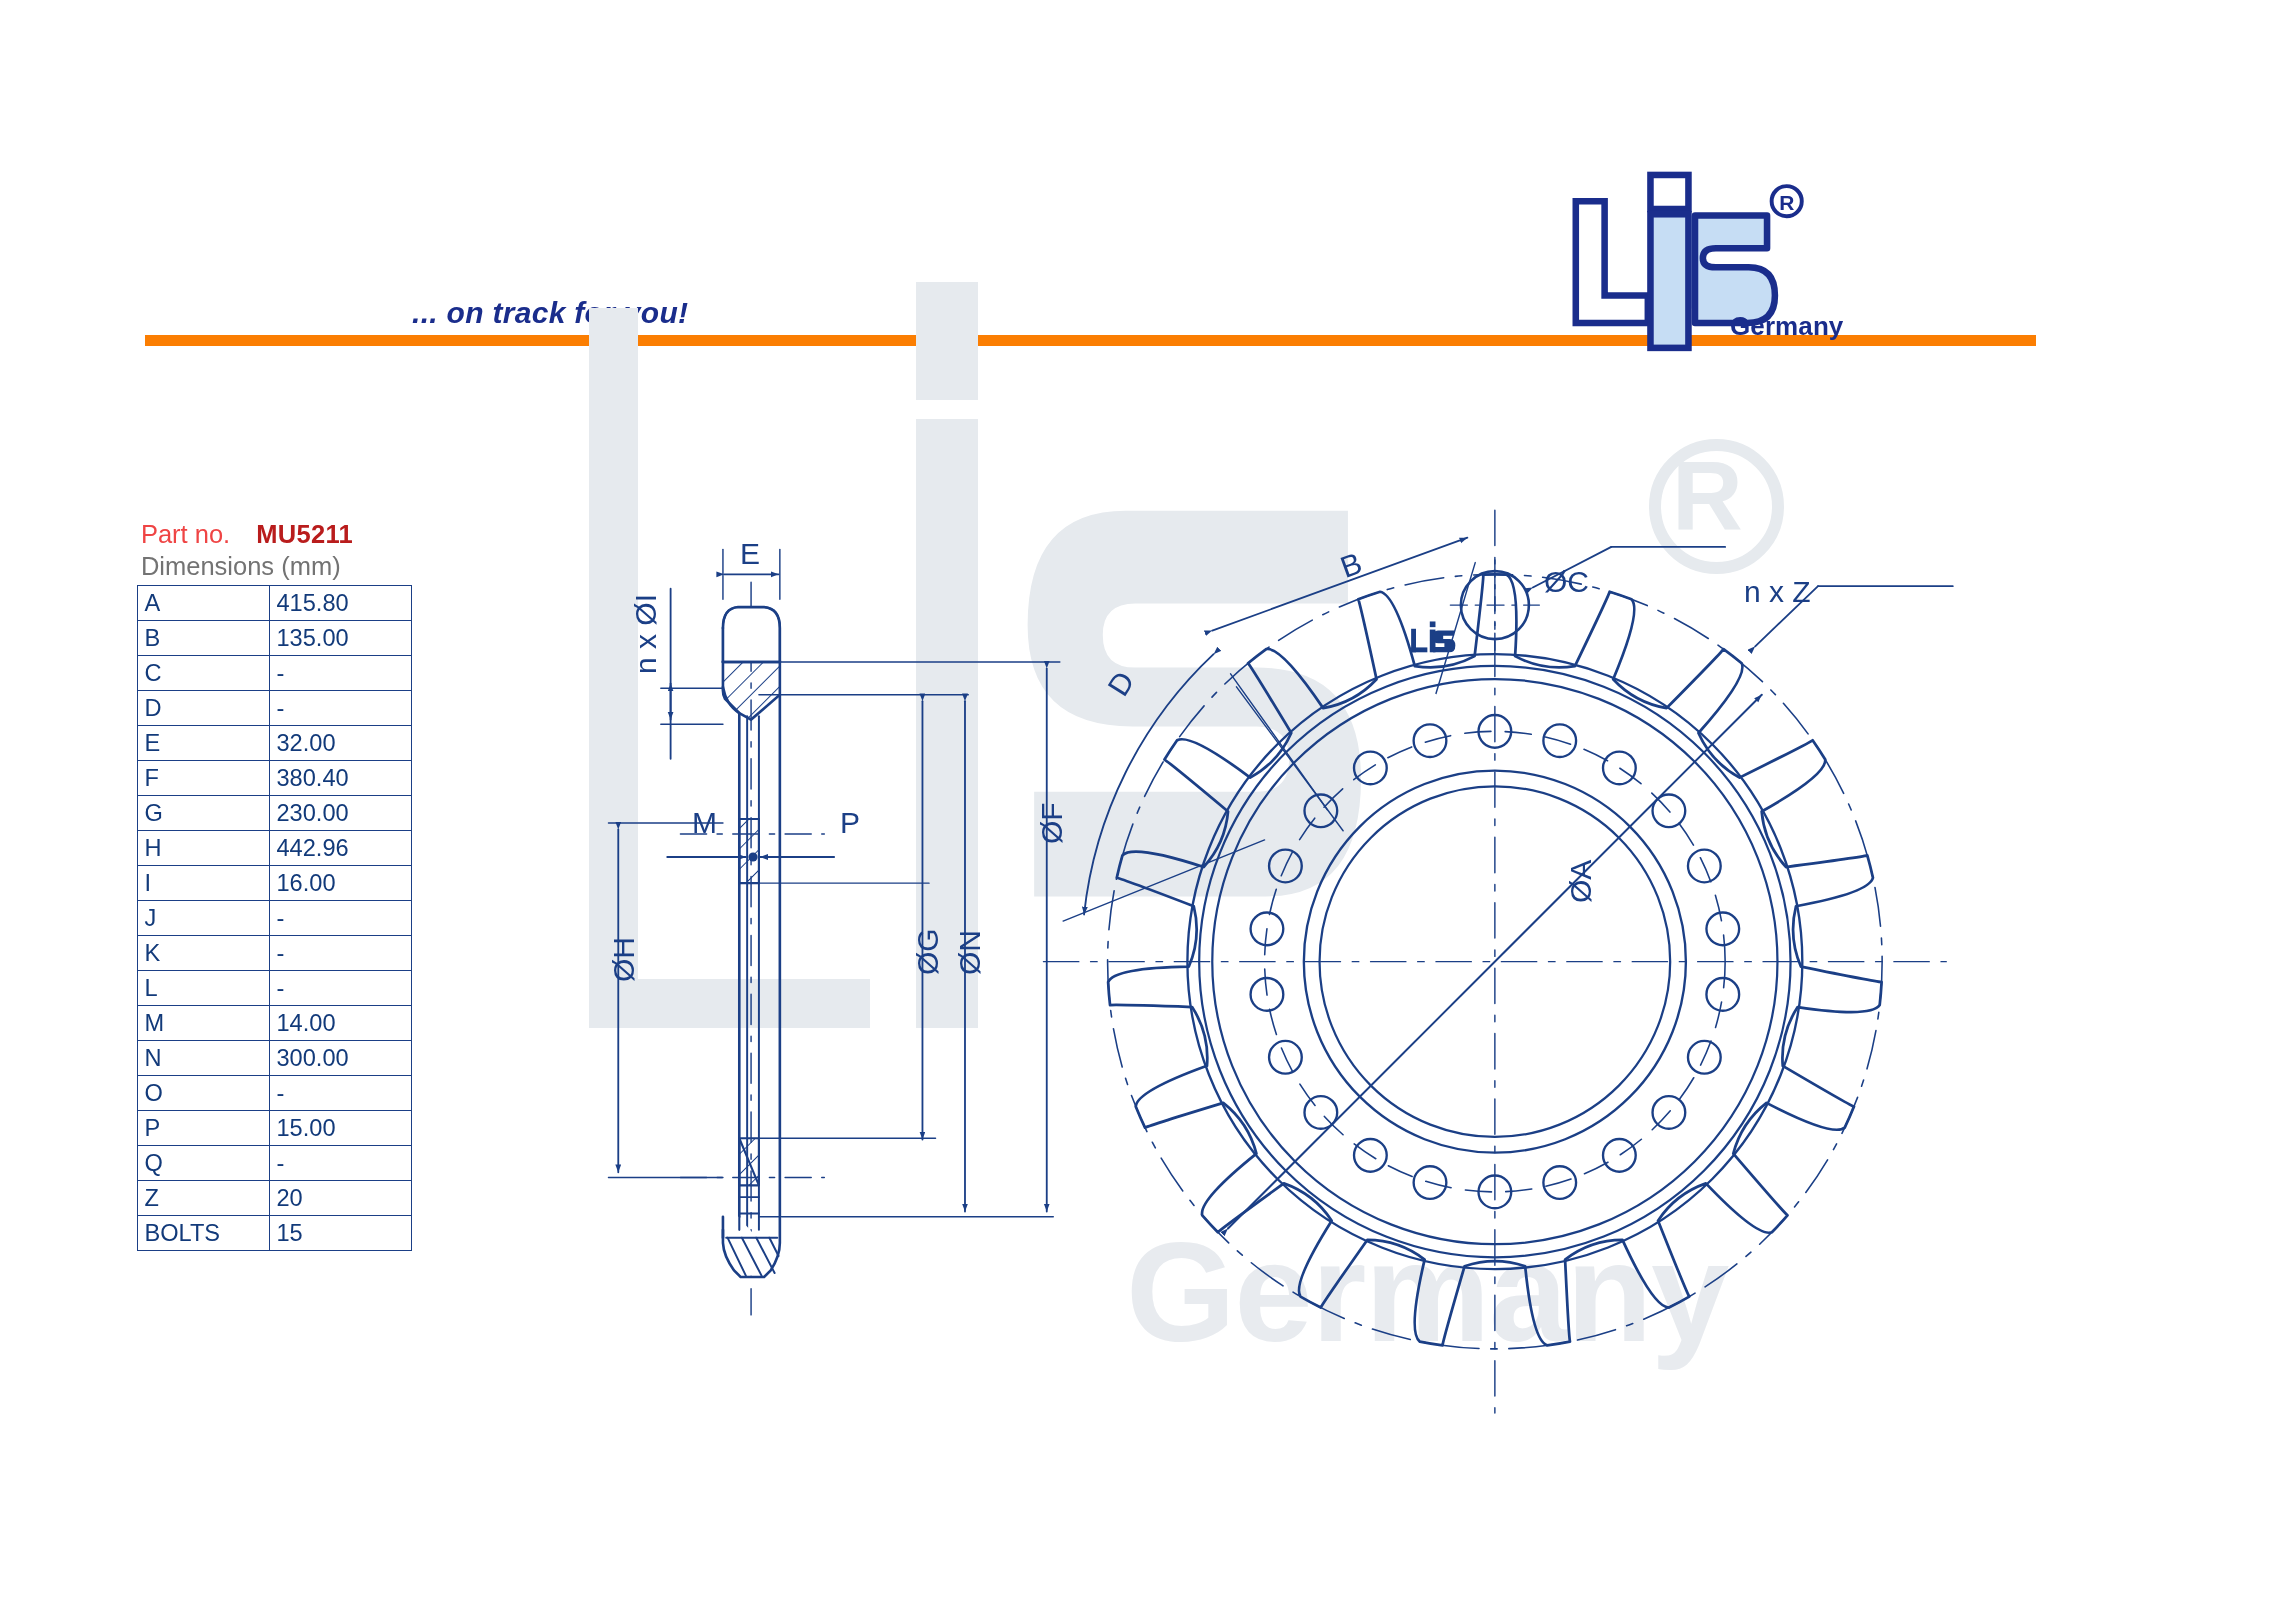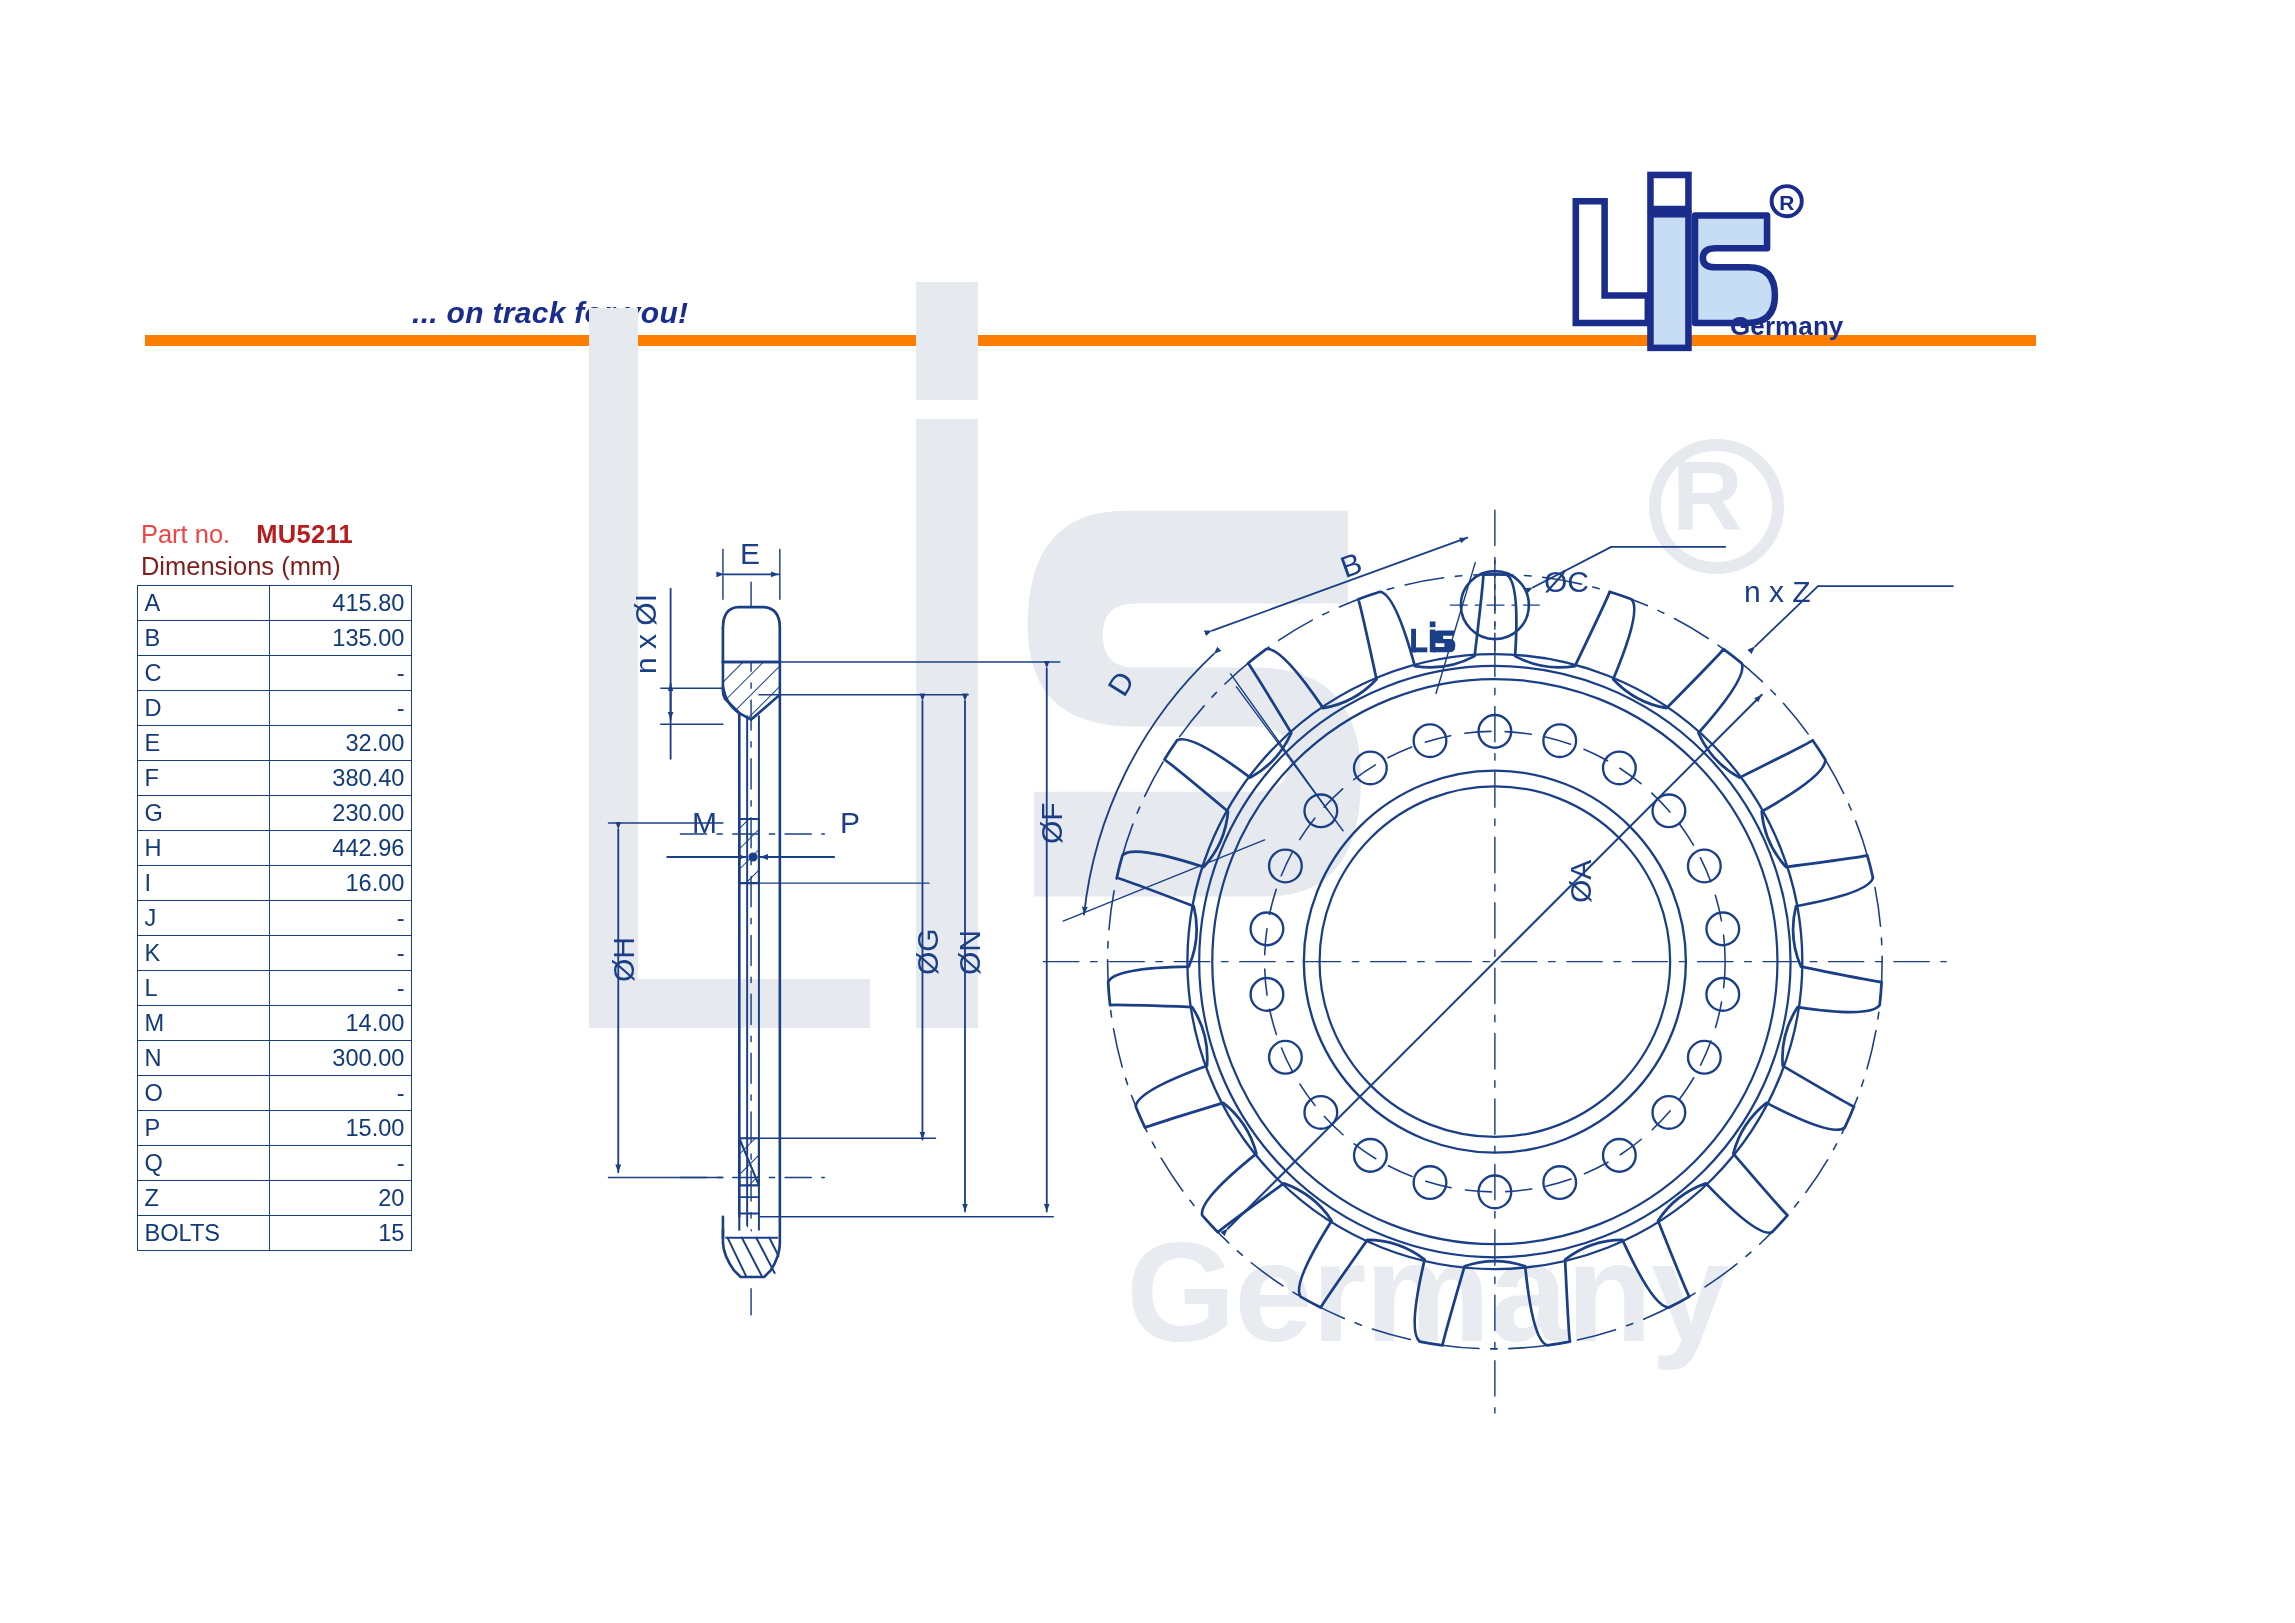--- a/index.html
+++ b/index.html
@@ -32,26 +32,26 @@
   #wm-reg-r{position:absolute;left:1083px;top:139px;font-size:98px;font-weight:bold;
             color:#e6eaee;line-height:1;}
   #wm-germany{position:absolute;left:537px;top:903px;font-size:141px;font-weight:bold;
               color:#e8ebef;letter-spacing:-1.3px;white-space:nowrap;}
 
   
   #spec-panel{position:absolute;left:137px;top:520px;width:275px;}
   #partno-row{display:flex;align-items:baseline;gap:26px;font-size:25.5px;padding-left:3.9px;}
   #partno-label{color:#ef4444;}
   #partno-value{font-weight:bold;color:#b91c1c;letter-spacing:0.3px;}
-  #dims-caption{font-size:25.5px;padding-left:3.9px;margin-top:2.6px;color:#7f1d1d;}
+  #dims-caption{font-size:25.5px;padding-left:3.9px;margin-top:2.6px;color:#737373;}
   #dims-table{border-collapse:collapse;margin-top:4.6px;width:275px;}
   #dims-table td{border:1.3px solid #1b3f86;height:34px;font-size:23.6px;color:#123a7a;
                  padding:0 6.5px;line-height:34px;}
   #dims-table td.k{width:118px;text-align:left;}
-  #dims-table td.v{text-align:right;}
+  #dims-table td.v{text-align:left;}
 
   
   #drawing{position:absolute;left:0;top:0;width:2295px;height:1623px;pointer-events:none;}
 
   .lbl{position:absolute;color:#1b3f86;font-size:30px;white-space:nowrap;
        font-family:"Liberation Sans",sans-serif;}
 </style>
 </head>
 <body>
 

